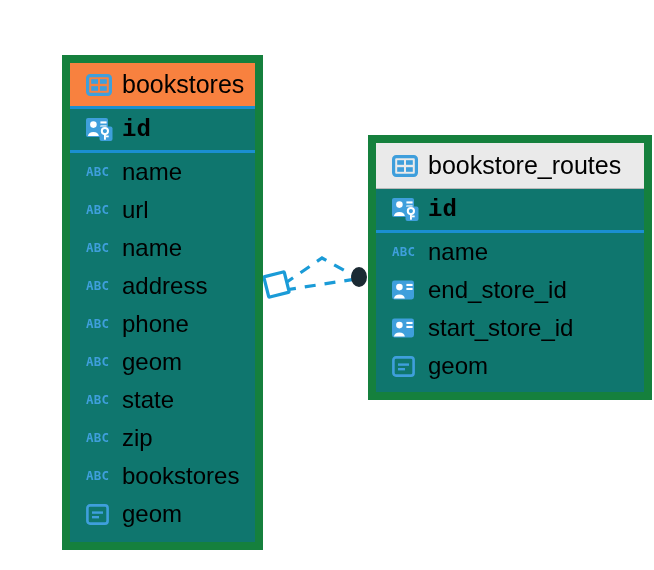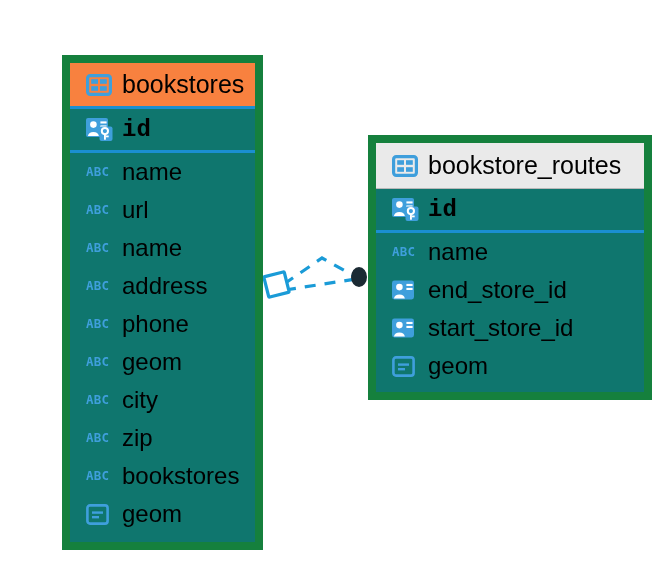--- a/index.html
+++ b/index.html
@@ -185,21 +185,21 @@
         <div class="field-row">
           <span class="icon"><svg width="27" height="25" viewBox="0 0 27 25">
               <text x="0" y="16" font-family="'DejaVu Sans Mono', monospace" font-size="12.5" font-weight="bold" letter-spacing="0.2" fill="#3f9fdc">ABC</text>
             </svg></span>
           <span class="field-name">geom</span>
         </div>
         <div class="field-row">
           <span class="icon"><svg width="27" height="25" viewBox="0 0 27 25">
               <text x="0" y="16" font-family="'DejaVu Sans Mono', monospace" font-size="12.5" font-weight="bold" letter-spacing="0.2" fill="#3f9fdc">ABC</text>
             </svg></span>
-          <span class="field-name">city</span>
+          <span class="field-name">state</span>
         </div>
         <div class="field-row">
           <span class="icon"><svg width="27" height="25" viewBox="0 0 27 25">
               <text x="0" y="16" font-family="'DejaVu Sans Mono', monospace" font-size="12.5" font-weight="bold" letter-spacing="0.2" fill="#3f9fdc">ABC</text>
             </svg></span>
           <span class="field-name">zip</span>
         </div>
         <div class="field-row">
           <span class="icon"><svg width="27" height="25" viewBox="0 0 27 25">
               <text x="0" y="16" font-family="'DejaVu Sans Mono', monospace" font-size="12.5" font-weight="bold" letter-spacing="0.2" fill="#3f9fdc">ABC</text>

